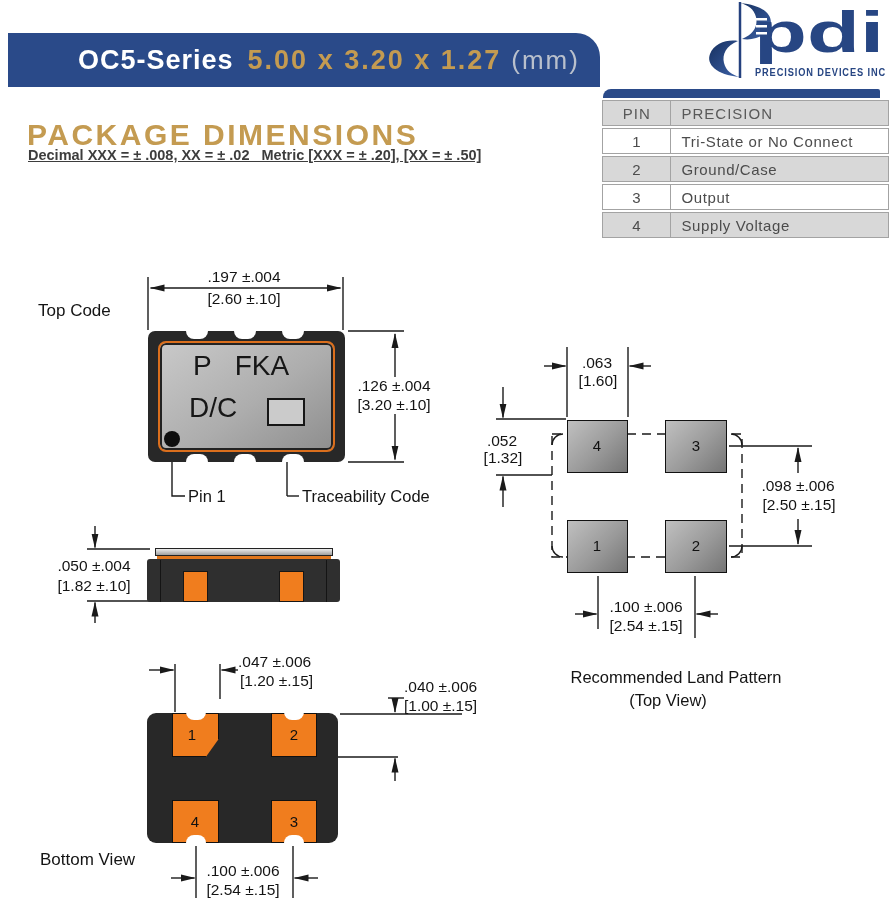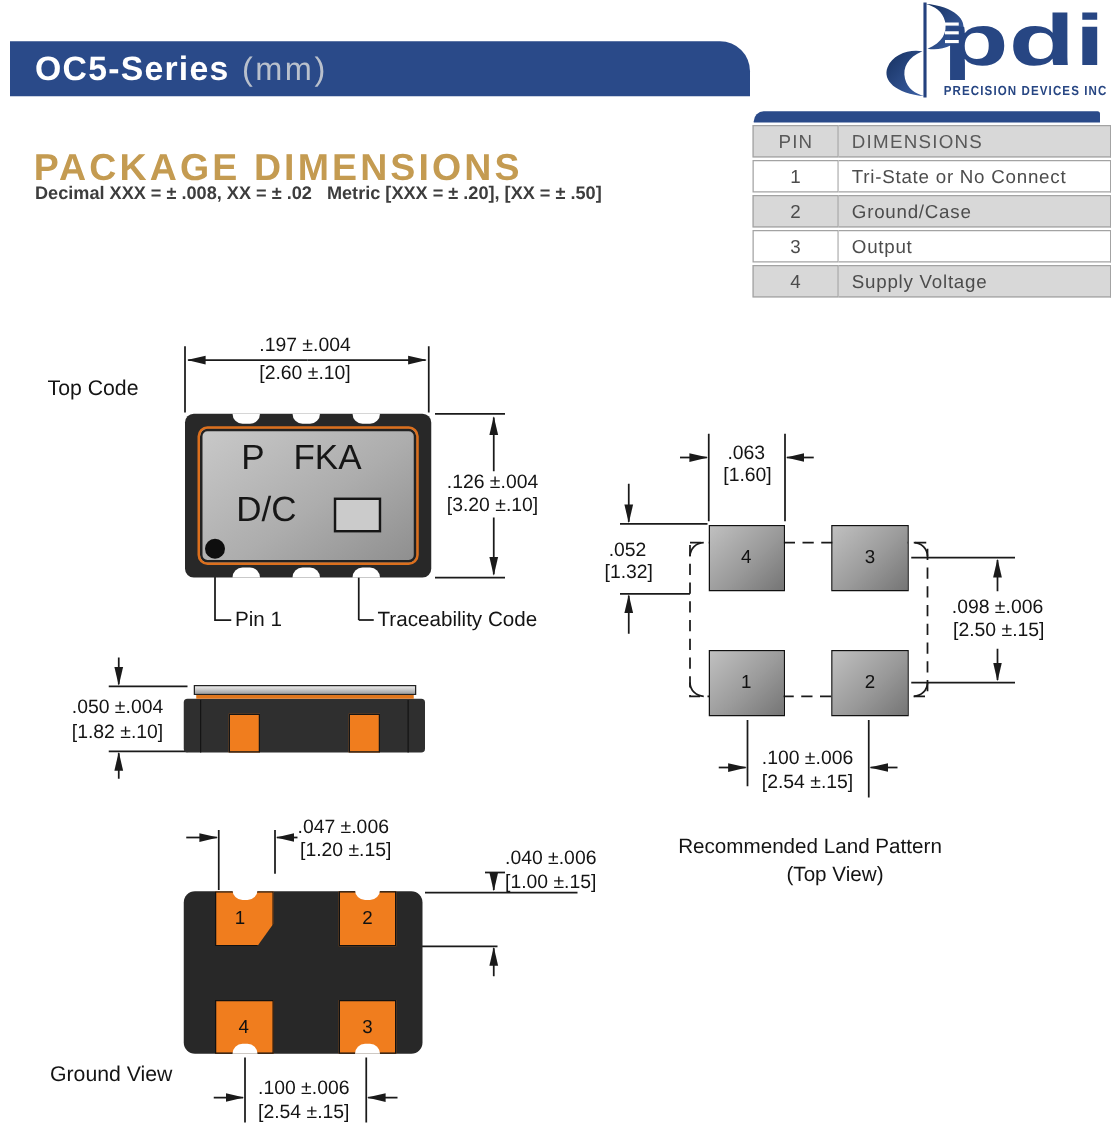--- a/index.html
+++ b/index.html
@@ -14,28 +14,28 @@
   html,body{margin:0;padding:0;background:#fff;}
   #page{position:relative;width:889px;height:906px;background:#fff;overflow:hidden;
         font-family:"Liberation Sans", sans-serif;color:#1a1a1a;}
   svg{overflow:visible;}
   .abs{position:absolute;}
   .ctr{position:absolute;transform:translateX(-50%);white-space:nowrap;}
   .dim{font-size:15.5px;color:#141414;white-space:nowrap;}
   .lbl{font-size:17px;color:#141414;white-space:nowrap;}
   .wbg{background:#fff;padding:0 3px;}
   
-  .banner{left:8px;top:33px;width:592px;height:44px;background:var(--banner_blue);
-          border-radius:0 24px 0 0;display:flex;align-items:center;padding-left:20px;box-sizing:border-box;}
+  .banner{left:8px;top:33px;width:592px;height:54px;background:var(--banner_blue);
+          border-radius:0 24px 0 0;display:flex;align-items:center;padding-left:70px;box-sizing:border-box;}
   .banner .series{color:#fff;font-weight:bold;font-size:27px;letter-spacing:1px;}
   .banner .size{color:var(--accent_gold);font-weight:bold;font-size:27px;letter-spacing:2px;margin-left:14px;}
   .banner .unit{color:#b9c0cc;font-size:26px;letter-spacing:2px;margin-left:10px;font-weight:400;}
   
   .sec-title{left:27px;top:118px;font-size:30px;font-weight:bold;letter-spacing:2.5px;color:var(--accent_gold);text-align:right;}
-  .sec-tol{left:28px;top:147px;font-size:14.5px;font-weight:bold;color:#3d3d3d;white-space:pre;}
+  .sec-tol{left:28px;top:147px;font-size:14.5px;font-weight:bold;color:#3d3d3d;white-space:pre;text-decoration:underline;}
   
   .tbar{left:603px;top:89px;width:277px;height:9px;background:var(--banner_blue);border-radius:8px 2px 0 0;}
   .pintable{left:602px;top:98px;border-collapse:separate;border-spacing:0 2px;}
   .pintable td{border:1px solid #a3a3a3;font-size:15px;letter-spacing:.6px;padding:2px 0;height:20px;}
   .pintable td+td{border-left:none;}
   .pintable .c1{width:68px;text-align:center;}
   .pintable .c2{width:208px;text-align:left;padding-left:10px;}
   .pintable .hd td{background:var(--table_gray);color:#595959;letter-spacing:1px;}
   .pintable .odd td{background:#fff;color:#4c4c4c;}
   .pintable .even td{background:var(--table_gray);color:#4c4c4c;}
@@ -136,20 +136,21 @@
 
       <line x1="598" y1="576" x2="598" y2="629"></line>
       <line x1="695" y1="576" x2="695" y2="638"></line>
       <line x1="575" y1="614" x2="596.5" y2="614" marker-end="url(#ah)"></line>
       <line x1="718" y1="614" x2="696.5" y2="614" marker-end="url(#ah)"></line>
     </g>
   </svg>
 
   <div class="abs banner" style="z-index:2">
     <span class="series">OC5-Series</span>
+    <span class="size">5.00 x 3.20 x 1.27</span>
     <span class="unit">(mm)</span>
   </div>
 
   <svg class="abs" style="left:660px;top:0;z-index:2" width="226" height="84" viewBox="0 0 226 84">
     <defs>
       <linearGradient id="lg" x1="0" y1="0" x2="1" y2="1">
         <stop offset="0" stop-color="#16305f"></stop>
           <stop offset="1" stop-color="#3d62a8"></stop>
       </linearGradient>
     </defs>
@@ -165,21 +166,21 @@
       <rect x="96" y="32" width="11" height="2.5"></rect>
     </g>
     <text x="95" y="76" font-size="10.5" font-weight="bold" letter-spacing="1" fill="#274683" font-family="Liberation Sans, sans-serif" textLength="131" lengthAdjust="spacingAndGlyphs">PRECISION DEVICES INC</text>
   </svg>
 
   <div class="abs tbar" style="z-index:2"></div>
   <table class="abs pintable" style="z-index:2">
     <tbody>
         <tr class="hd">
       <td class="c1">PIN</td>
-      <td class="c2">DIMENSIONS</td>
+      <td class="c2">PRECISION</td>
     </tr>
     <tr class="odd">
       <td class="c1">1</td>
       <td class="c2">Tri-State or No Connect</td>
     </tr>
     <tr class="even">
       <td class="c1">2</td>
       <td class="c2">Ground/Case</td>
     </tr>
     <tr class="odd">
@@ -238,34 +239,34 @@
   <div class="ctr padnum" style="left:192px;top:726px;z-index:5">1</div>
   <div class="ctr padnum" style="left:294px;top:726px;z-index:5">2</div>
   <div class="ctr padnum" style="left:195px;top:813px;z-index:5">4</div>
   <div class="ctr padnum" style="left:294px;top:813px;z-index:5">3</div>
   <div class="abs dim" style="left:238px;top:653px;z-index:3">.047 ±.006</div>
   <div class="abs dim" style="left:240px;top:672px;z-index:3">[1.20 ±.15]</div>
   <div class="abs dim" style="left:404px;top:678px;z-index:3">.040 ±.006</div>
   <div class="abs dim" style="left:404px;top:697px;z-index:3">[1.00 ±.15]</div>
   <div class="ctr dim" style="left:243px;top:862px;z-index:3">.100 ±.006</div>
   <div class="ctr dim" style="left:243px;top:881px;z-index:3">[2.54 ±.15]</div>
-  <div class="abs lbl" style="left:40px;top:850px;z-index:3">Ground View</div>
+  <div class="abs lbl" style="left:40px;top:850px;z-index:3">Bottom View</div>
 
   <div class="lp-pad" style="left:567px;top:420px;z-index:3"></div>
   <div class="lp-pad" style="left:665px;top:420px;width:62px;z-index:3"></div>
   <div class="lp-pad" style="left:567px;top:520px;z-index:3"></div>
   <div class="lp-pad" style="left:665px;top:520px;width:62px;z-index:3"></div>
   <div class="ctr padnum" style="left:597px;top:437px;z-index:4">4</div>
   <div class="ctr padnum" style="left:696px;top:437px;z-index:4">3</div>
   <div class="ctr padnum" style="left:597px;top:537px;z-index:4">1</div>
   <div class="ctr padnum" style="left:696px;top:537px;z-index:4">2</div>
   <div class="ctr dim" style="left:597px;top:354px;z-index:3">.063</div>
   <div class="ctr dim" style="left:598px;top:372px;z-index:3">[1.60]</div>
   <div class="ctr dim" style="left:502px;top:432px;z-index:3">.052</div>
   <div class="ctr dim" style="left:503px;top:449px;z-index:3">[1.32]</div>
   <div class="ctr dim wbg" style="left:798px;top:477px;z-index:3">.098 ±.006</div>
   <div class="ctr dim wbg" style="left:799px;top:496px;z-index:3">[2.50 ±.15]</div>
   <div class="ctr dim" style="left:646px;top:598px;z-index:3">.100 ±.006</div>
   <div class="ctr dim" style="left:646px;top:617px;z-index:3">[2.54 ±.15]</div>
-  <div class="ctr cap" style="left:648px;top:668px;z-index:3">Recommended Land Pattern</div>
+  <div class="ctr cap" style="left:676px;top:668px;z-index:3">Recommended Land Pattern</div>
   <div class="ctr cap" style="left:668px;top:691px;z-index:3">(Top View)</div>
 
 </div>
 
 </body></html>

